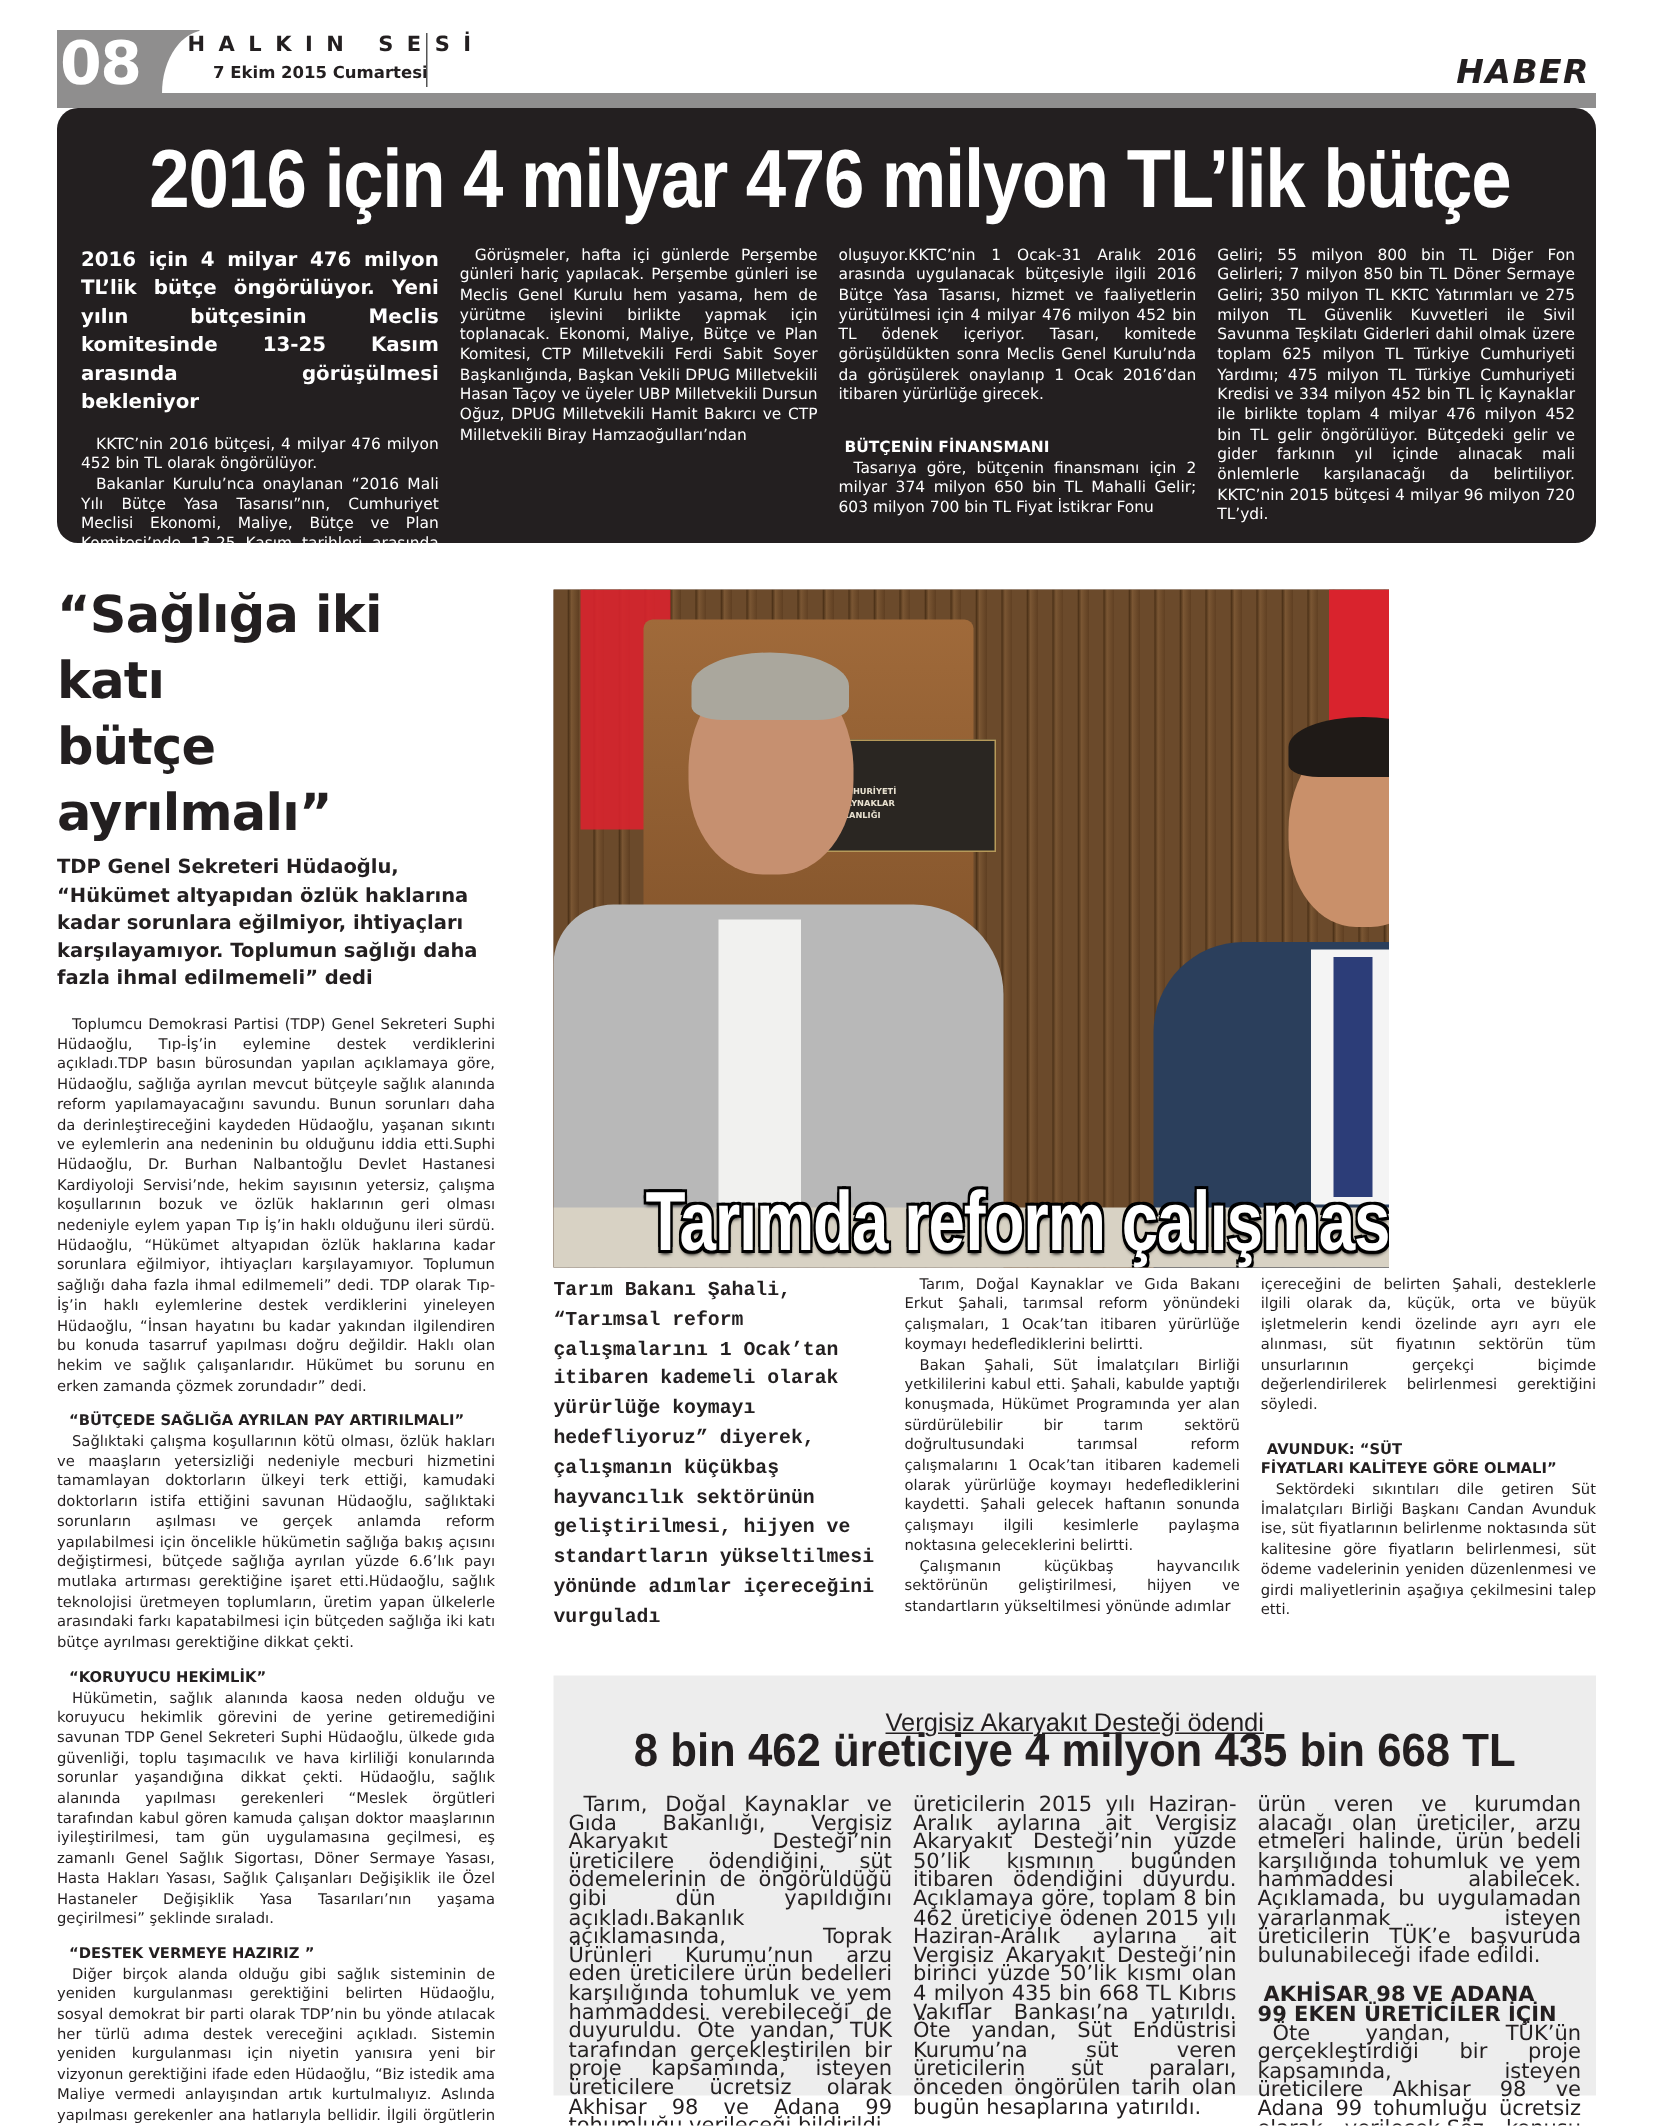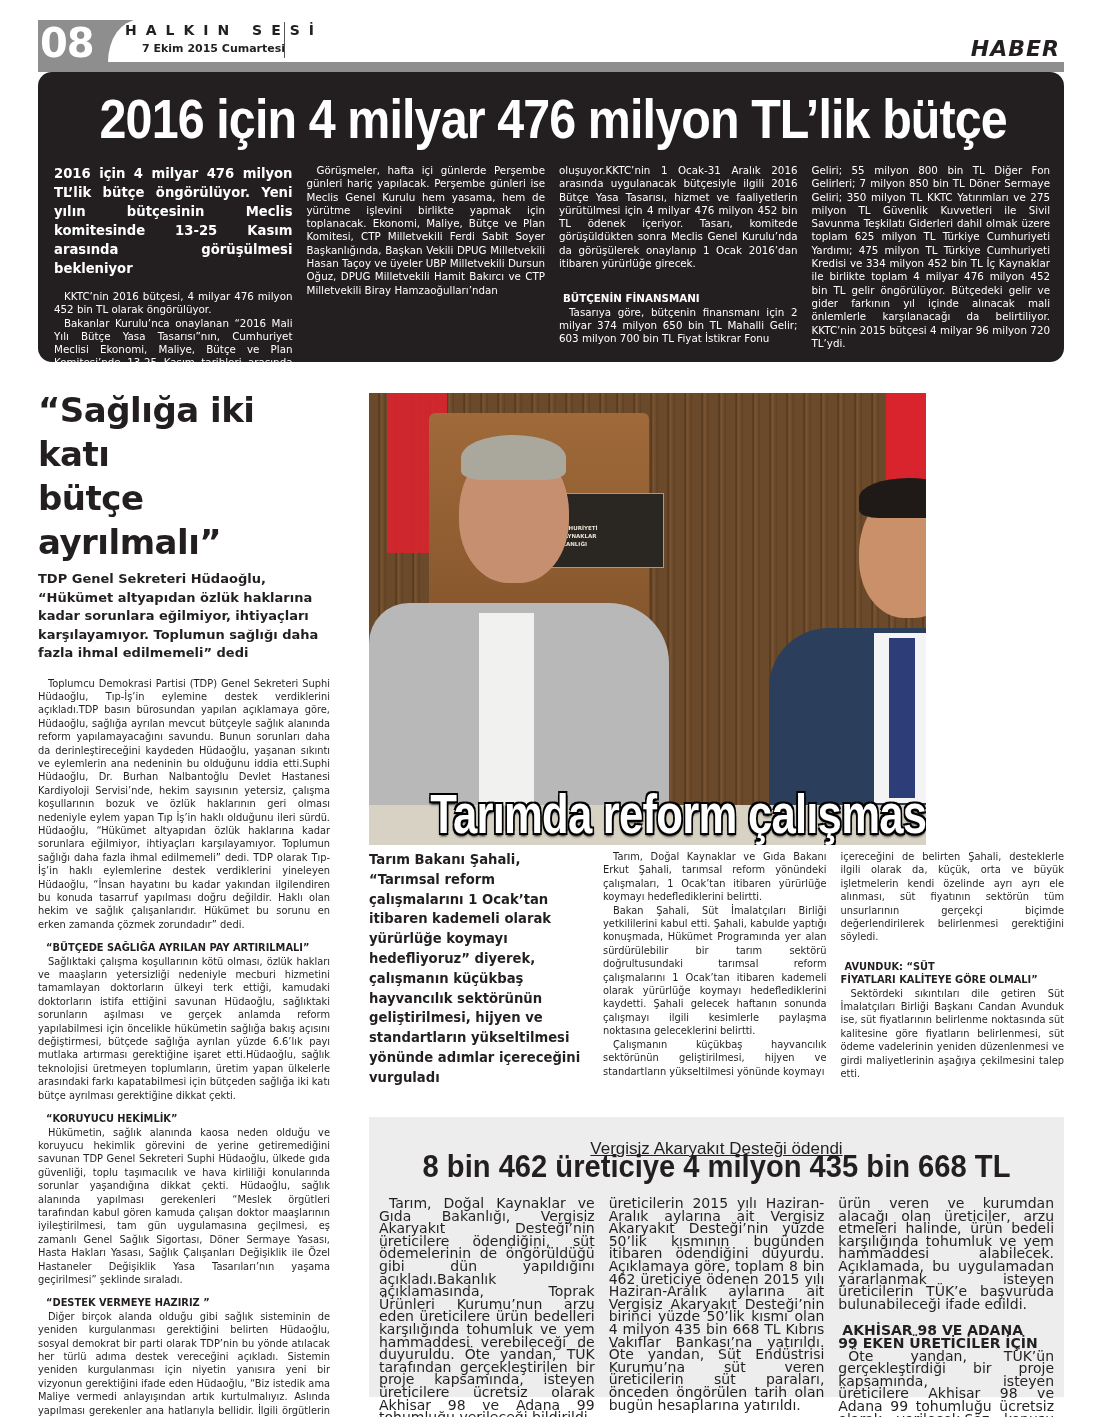--- a/index.html
+++ b/index.html
@@ -50,21 +50,21 @@
     .photo .person-right-shirt { position: absolute; left: 505px; top: 240px; width: 60px; height: 170px; background: #f4f4f4; }
     .photo .person-right-tie { position: absolute; left: 520px; top: 245px; width: 26px; height: 160px; background: #2c3d78; }
     .photo .person-right-head { position: absolute; left: 490px; top: 95px; width: 100px; height: 130px; background: #c9906a; border-radius: 50% 50% 45% 45%; }
     .photo .person-right-hair { position: absolute; left: 490px; top: 85px; width: 100px; height: 40px; background: #1f1a17; border-radius: 50% 50% 20% 20%; }
     .photo .table-edge { position: absolute; left: 0; right: 0; bottom: 0; height: 40px; background: #d8d2c4; }
     .photo-caption-title { position: absolute; left: 0; right: 0; top: 388px; text-align: center; font-family: "Liberation Sans", sans-serif; font-weight: bold; font-size: 56px; color: #ffffff; transform: scaleX(0.78); transform-origin: center; white-space: nowrap; letter-spacing: -1px;
       text-shadow: 2px 2px 0 #000, -2px -2px 0 #000, 2px -2px 0 #000, -2px 2px 0 #000, 0 3px 3px #000; }
 
     
     .tarim { position: absolute; left: 369px; top: 850px; width: 695px; display: flex; gap: 14px; }
-    .tarim-deck { width: 220px; font-weight: bold; font-size: 13.2px; line-height: 19.8px; color: #231f20; }
+    .tarim-deck { width: 220px; font-weight: bold; font-size: 13.2px; line-height: 19.8px; color: #231f20; font-family: Liberation Mono, monospace; }
     .tarim-col { flex: 1; font-size: 9.85px; line-height: 13.4px; text-align: justify; color: #231f20; }
     .tarim-col p { text-indent: 10px; }
     .tarim-col .subhead { margin-top: 10px; }
 
     
     .fuel { position: absolute; left: 369px; top: 1117px; width: 695px; height: 280px; background: #ededed; }
     .fuel-kicker { position: absolute; left: 0; right: 0; top: 22px; text-align: center; font-family: "Liberation Sans", sans-serif; font-size: 17px; text-decoration: underline; color: #231f20; }
     .fuel-headline { position: absolute; left: 0; right: 0; top: 32px; text-align: center; font-family: "Liberation Sans", sans-serif; font-weight: bold; font-size: 31px; color: #231f20; transform: scaleX(0.94); transform-origin: center; white-space: nowrap; }
     .fuel-cols { position: absolute; left: 10px; right: 10px; top: 80px; display: flex; gap: 14px; }
     .fuel-col { flex: 1; font-size: 14px; line-height: 12.6px; text-align: justify; color: #231f20; }
@@ -148,21 +148,21 @@
   <div class="person-right-hair"></div>
   <div class="table-edge"></div>
   <div class="photo-caption-title">Tarımda reform çalışması</div>
 </figure>
 
 <article class="tarim">
   <p class="tarim-deck">Tarım Bakanı Şahali, “Tarımsal reform çalışmalarını 1 Ocak’tan itibaren kademeli olarak yürürlüğe koymayı hedefliyoruz” diyerek, çalışmanın küçükbaş hayvancılık sektörünün geliştirilmesi, hijyen ve standartların yükseltilmesi yönünde adımlar içereceğini vurguladı</p>
   <div class="tarim-col">
     <p>Tarım, Doğal Kaynaklar ve Gıda Bakanı Erkut Şahali, tarımsal reform yönündeki çalışmaları, 1 Ocak’tan itibaren yürürlüğe koymayı hedeflediklerini belirtti.</p>
     <p>Bakan Şahali, Süt İmalatçıları Birliği yetkililerini kabul etti. Şahali, kabulde yaptığı konuşmada, Hükümet Programında yer alan sürdürülebilir bir tarım sektörü doğrultusundaki tarımsal reform çalışmalarını 1 Ocak’tan itibaren kademeli olarak yürürlüğe koymayı hedeflediklerini kaydetti. Şahali gelecek haftanın sonunda çalışmayı ilgili kesimlerle paylaşma noktasına geleceklerini belirtti.</p>
-    <p>Çalışmanın küçükbaş hayvancılık sektörünün geliştirilmesi, hijyen ve standartların yükseltilmesi yönünde koymayı</p>
+    <p>Çalışmanın küçükbaş hayvancılık sektörünün geliştirilmesi, hijyen ve standartların yükseltilmesi yönünde adımlar</p>
   </div>
   <div class="tarim-col">
     <p style="text-indent:0">içereceğini de belirten Şahali, desteklerle ilgili olarak da, küçük, orta ve büyük işletmelerin kendi özelinde ayrı ayrı ele alınması, süt fiyatının sektörün tüm unsurlarının gerçekçi biçimde değerlendirilerek belirlenmesi gerektiğini söyledi.</p>
     <p class="subhead" style="margin-top:16px">
       <span>AVUNDUK: “SÜT</span><br>
       <span>FİYATLARI KALİTEYE GÖRE OLMALI”</span>
     </p>
     <p>Sektördeki sıkıntıları dile getiren Süt İmalatçıları Birliği Başkanı Candan Avunduk ise, süt fiyatlarının belirlenme noktasında süt kalitesine göre fiyatların belirlenmesi, süt ödeme vadelerinin yeniden düzenlenmesi ve girdi maliyetlerinin aşağıya çekilmesini talep etti.</p>
   </div>
 </article>

